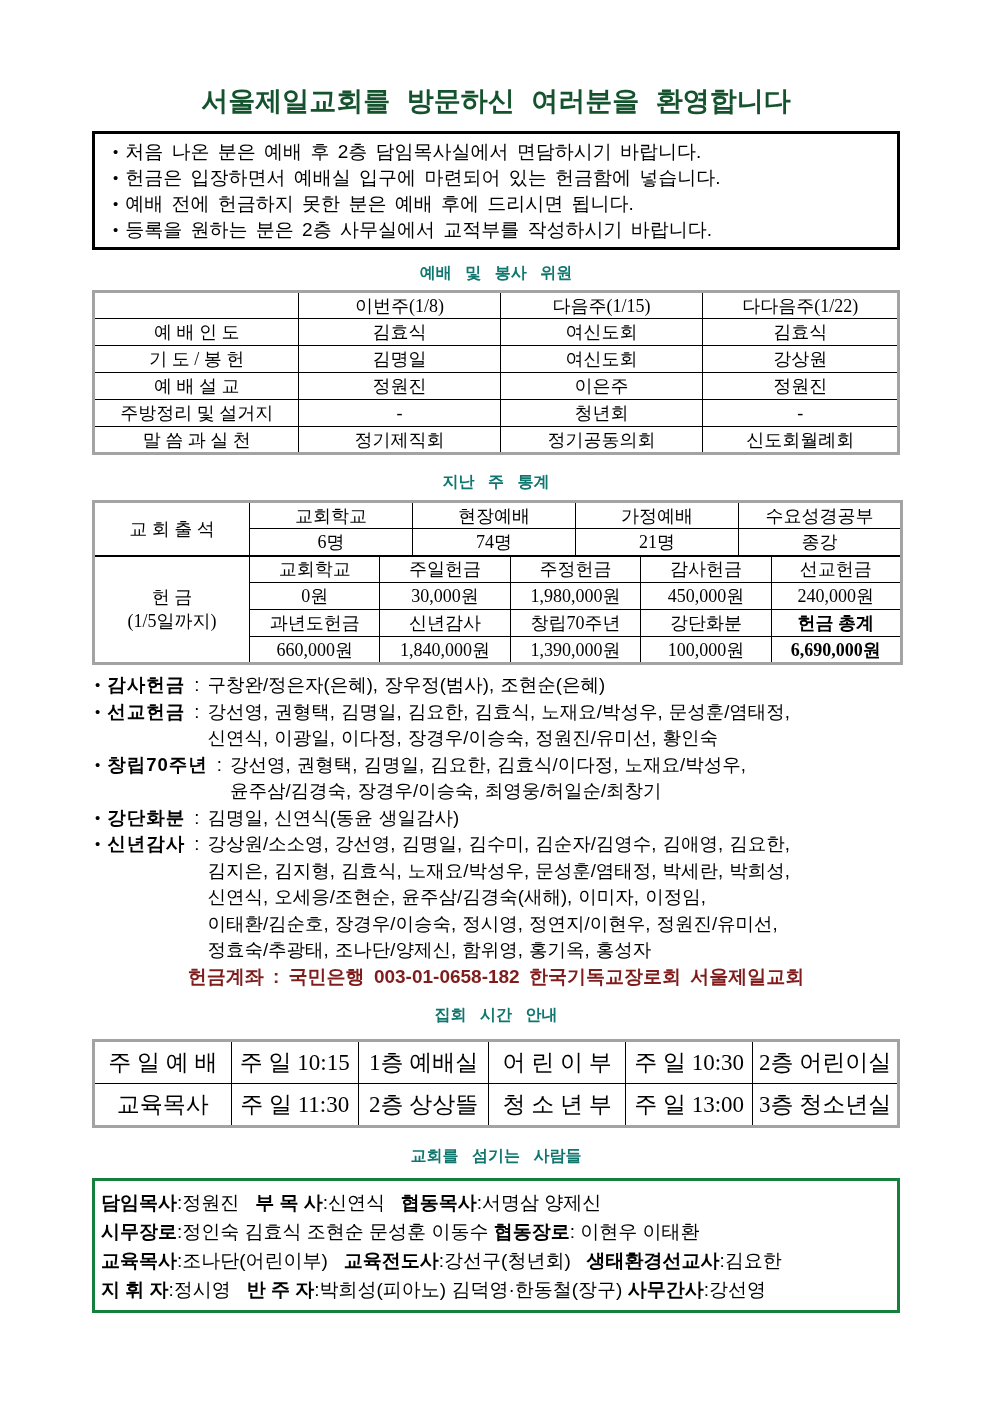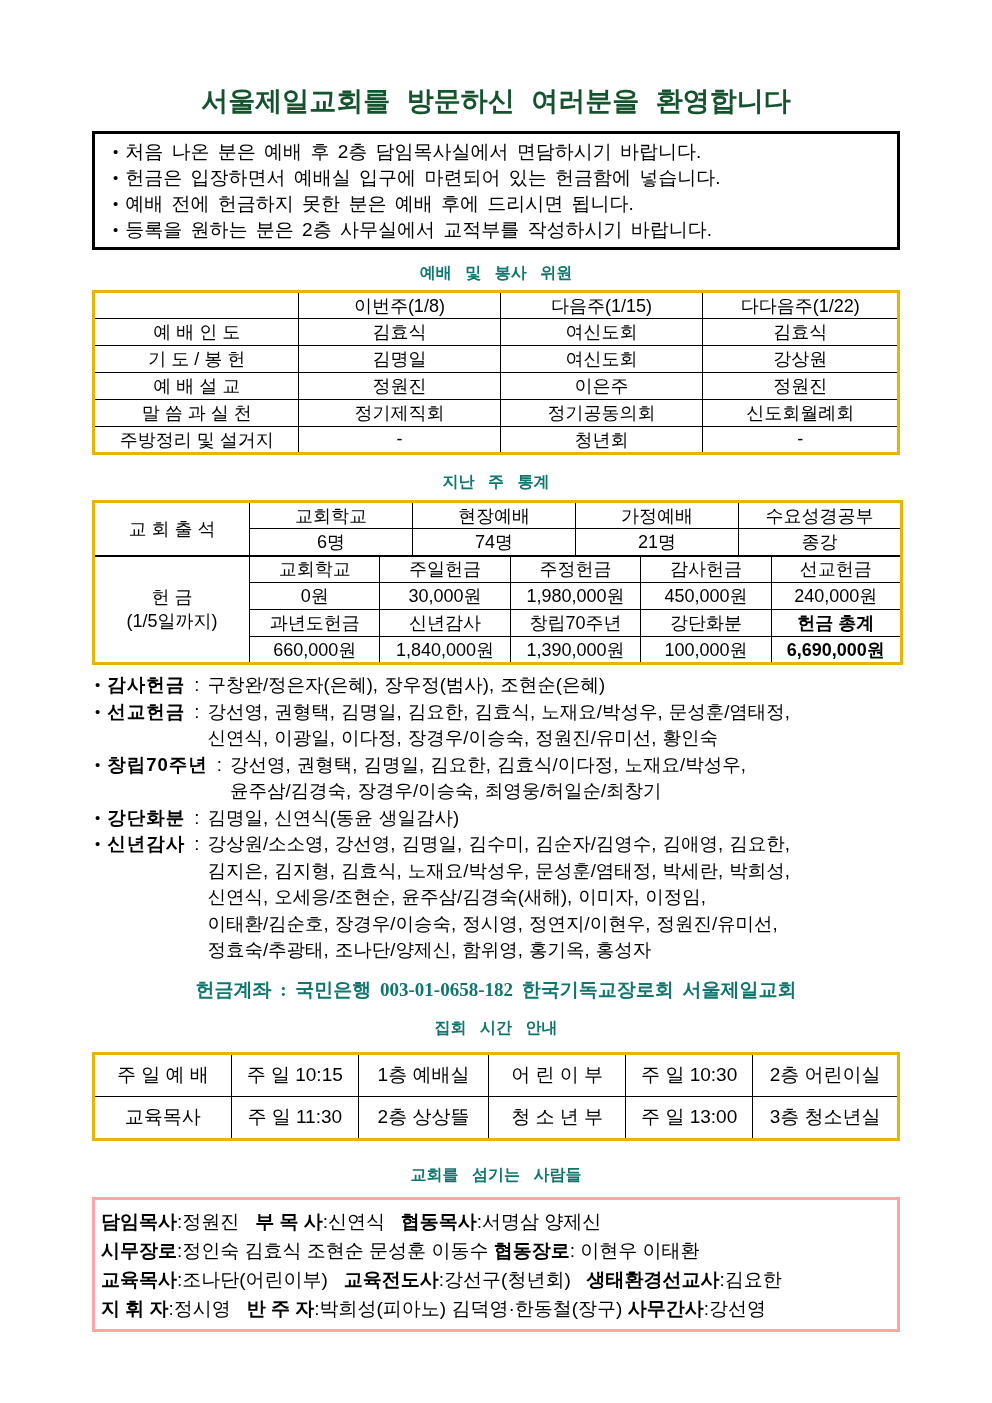--- a/index.html
+++ b/index.html
@@ -36,28 +36,28 @@
   .sec-heading {
     text-align: center;
     font-size: 16px; font-weight: bold;
     color: #0f766e;
     word-spacing: 9px;
     line-height: 30px;
   }
   .h-worship { margin-top: 8px; }
   .h-stats   { margin-top: 12px; }
   .h-times   { margin-top: 10px; }
-  .h-people  { margin-top: 19px; text-align: center; }
+  .h-people  { margin-top: 13px; text-align: center; }
 
   table {
     width: 100%;
     border-collapse: collapse;
     table-layout: fixed;
   }
-  table { border: 3px solid #eab308; }
+  table { border: 3px solid #a3a3a3; font-family: Liberation Serif, serif; }
   td {
     border: 1px solid #000;
     text-align: center;
     vertical-align: middle;
     font-size: 18px;
     height: 27px;
     padding: 0 2px;
     overflow: hidden;
     white-space: nowrap;
   }
@@ -73,34 +73,32 @@
     font-size: 18.5px;
     line-height: 26.5px;
     margin-left: 3px;
   }
   .don-item .bullet { line-height: 26.5px; }
   .don-label { font-weight: bold; letter-spacing: 1px; white-space: nowrap; }
   .don-colon { margin: 0 8px 0 9px; }
   .don-text { white-space: pre-line; flex: 1; word-spacing: 1px; }
 
   .account-line {
-    margin-top: 13px;
     text-align: center;
     font-size: 19px; font-weight: bold;
-    color: #0f766e;
+    color: #7f1d1d;
     word-spacing: 4px;
-    font-family: Liberation Serif, serif;
   }
 
   .t-times { margin-top: 9px; }
-  .t-times td { height: 43px; font-size: 19px; }
+  .t-times td { height: 43px; font-size: 23px; }
 
   .staff-box {
     margin-top: 7px;
-    border: 3px solid #fca5a5;
+    border: 3px solid #15803d;
     padding: 7px 4px 6px 6px;
   }
   .staff-line {
     font-size: 19px;
     line-height: 29px;
     white-space: pre-wrap;
   }
   .staff-line .role { font-weight: bold; }
 </style>
 </head>
@@ -157,30 +155,30 @@
       <td>여신도회</td>
       <td>강상원</td>
     </tr>
     <tr>
       <td>예 배 설 교</td>
       <td>정원진</td>
       <td>이은주</td>
       <td>정원진</td>
     </tr>
     <tr>
+      <td>주방정리 및 설거지</td>
+      <td>-</td>
+      <td>청년회</td>
+      <td>-</td>
+    </tr>
+    <tr>
       <td>말 씀 과 실 천</td>
       <td>정기제직회</td>
       <td>정기공동의회</td>
       <td>신도회월례회</td>
-    </tr>
-    <tr>
-      <td>주방정리 및 설거지</td>
-      <td>-</td>
-      <td>청년회</td>
-      <td>-</td>
     </tr>
   </tbody>
     </table>
 
   <div class="sec-heading h-stats">지난 주 통계</div>
 
   <table class="t-stats">
     <colgroup>
       <col style="width:156px">
       <col span="20" style="width:32.6px">

